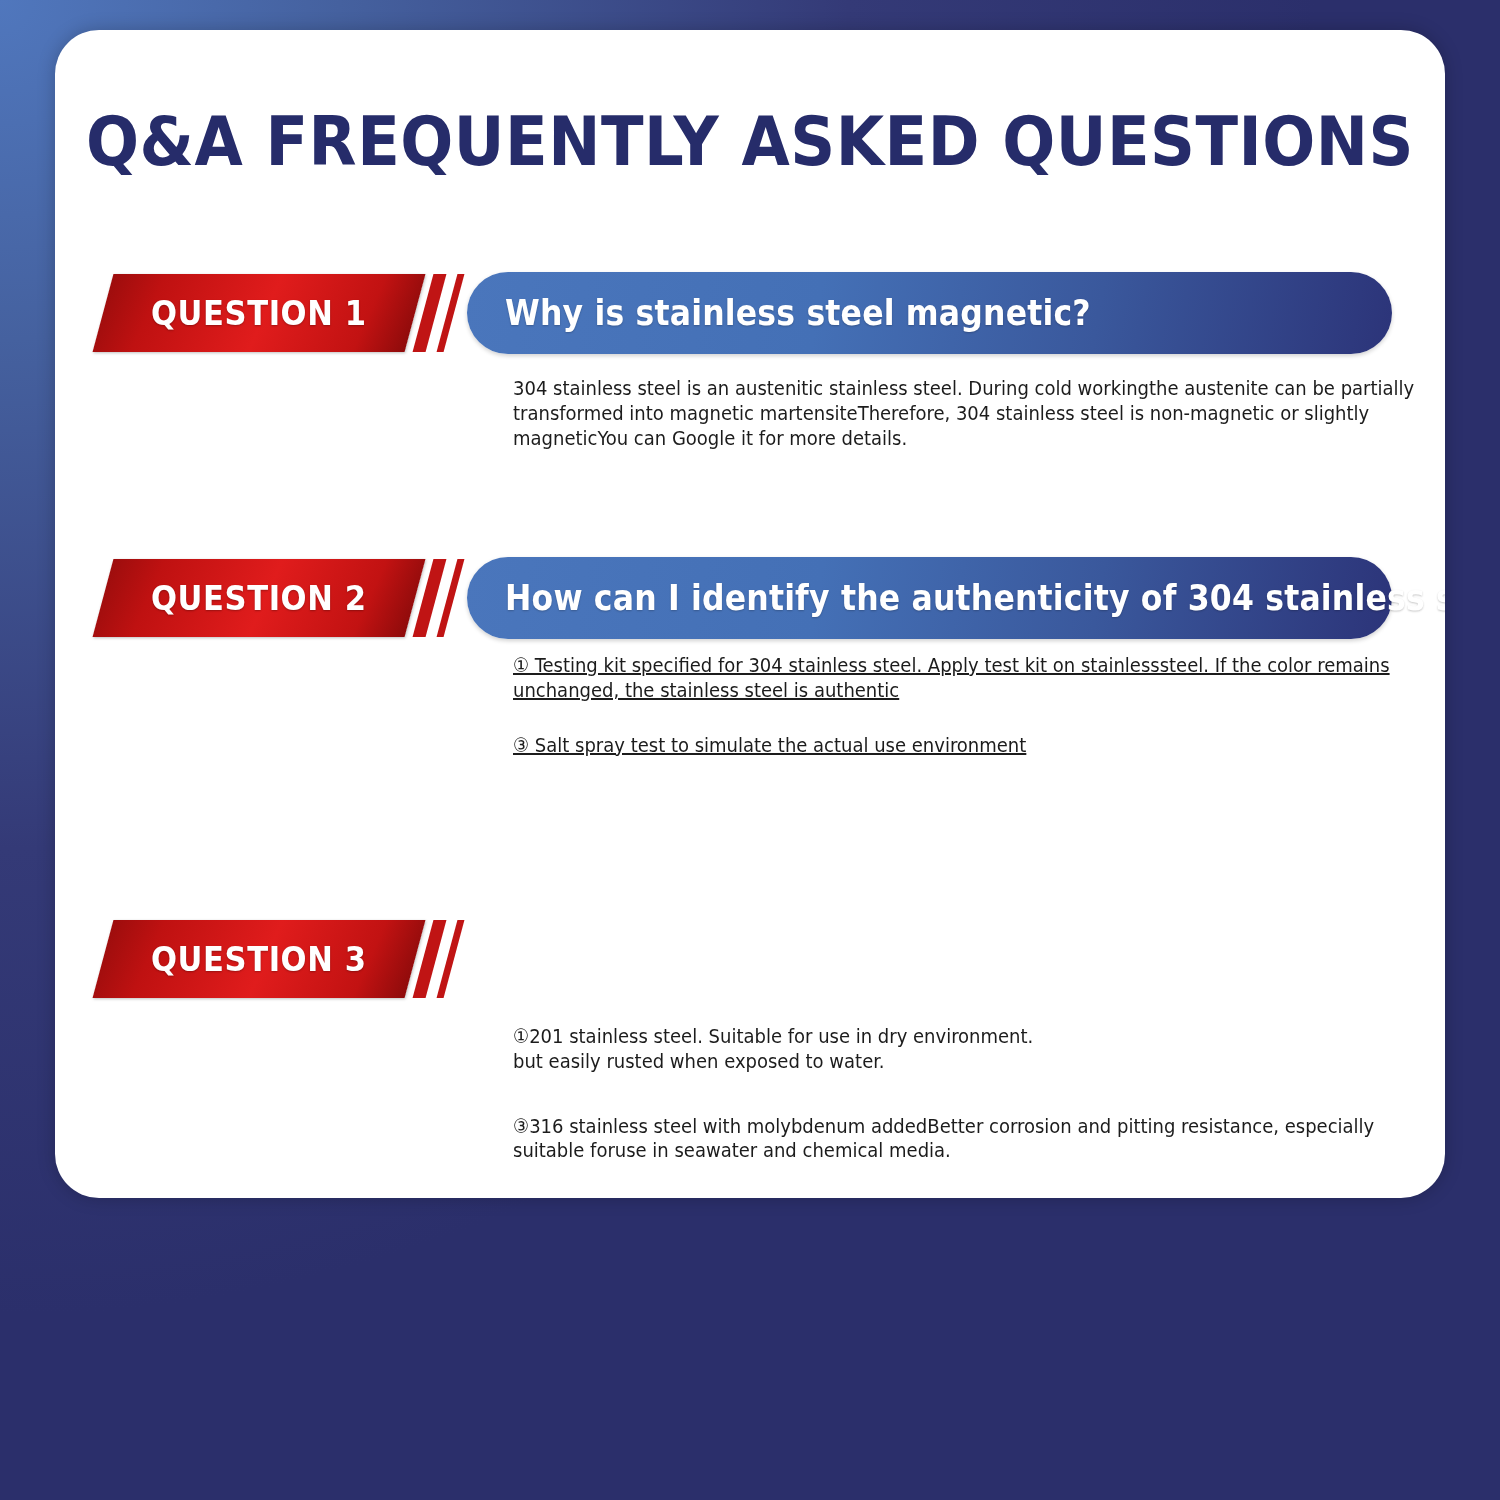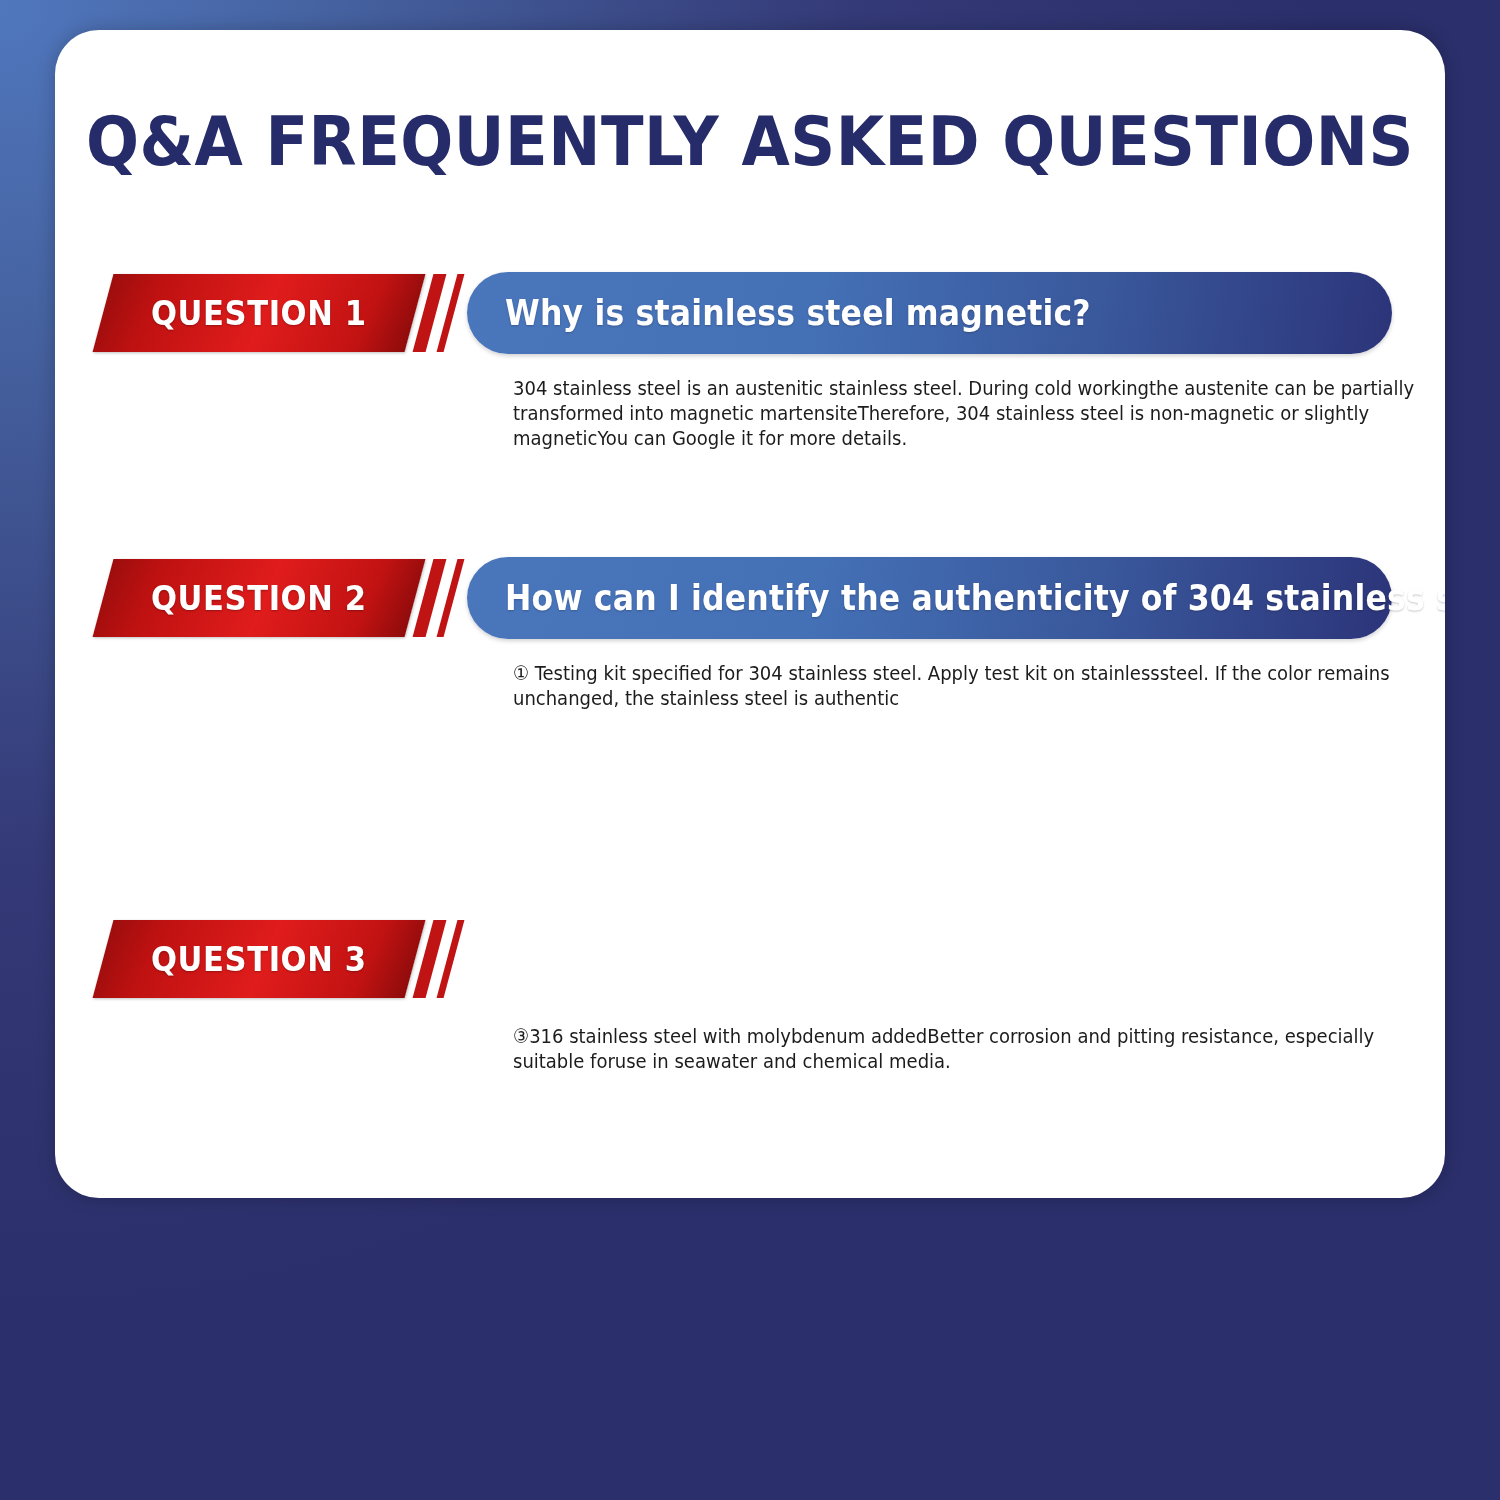--- a/index.html
+++ b/index.html
@@ -126,21 +126,21 @@
     line-height: 1.24;
   }
   .para { margin-bottom: 30px; white-space: pre-line; }
   .para:last-child { margin-bottom: 0; }
 
   
   #q1 { top: 242px; }
   #q1 .qbody { top: 104px; }
 
   #q2 { top: 527px; }
-  #q2 .qbody { top: 104px; }
+  #q2 .qbody { top: 96px; text-decoration: underline; }
 
   #q3 { top: 888px; }
   #q3 .qbody { top: 106px; }
   #q3 .para { margin-bottom: 40px; }
 </style>
 </head>
 <body>
 
 <div id="card">
 
@@ -168,29 +168,32 @@
         <span class="badge-label">QUESTION 2</span>
       </div>
       <div class="slash slash-thick"></div>
       <div class="slash slash-thin"></div>
       <div class="qbar">
         <span class="qbar-label">How can I identify the authenticity of 304 stainless steel?</span>
       </div>
     </div>
     <div class="qbody">
       <div class="para">① Testing kit specified for 304 stainless steel. Apply test kit on stainlesssteel. If the color remains unchanged, the stainless steel is authentic</div>
+      <div class="para">③ Salt spray test to simulate the actual use environment</div>
     </div>
   </div>
 
   <div class="qblock" id="q3">
     <div class="qhead">
       <div class="badge">
         <span class="badge-label">QUESTION 3</span>
       </div>
       <div class="slash slash-thick"></div>
       <div class="slash slash-thin"></div>
     </div>
     <div class="qbody">
+      <div class="para">①201 stainless steel. Suitable for use in dry environment.
+but easily rusted when exposed to water.</div>
       <div class="para">③316 stainless steel with molybdenum addedBetter corrosion and pitting resistance, especially suitable foruse in seawater and chemical media.</div>
     </div>
   </div>
 
 </div>
 
 </body></html>

